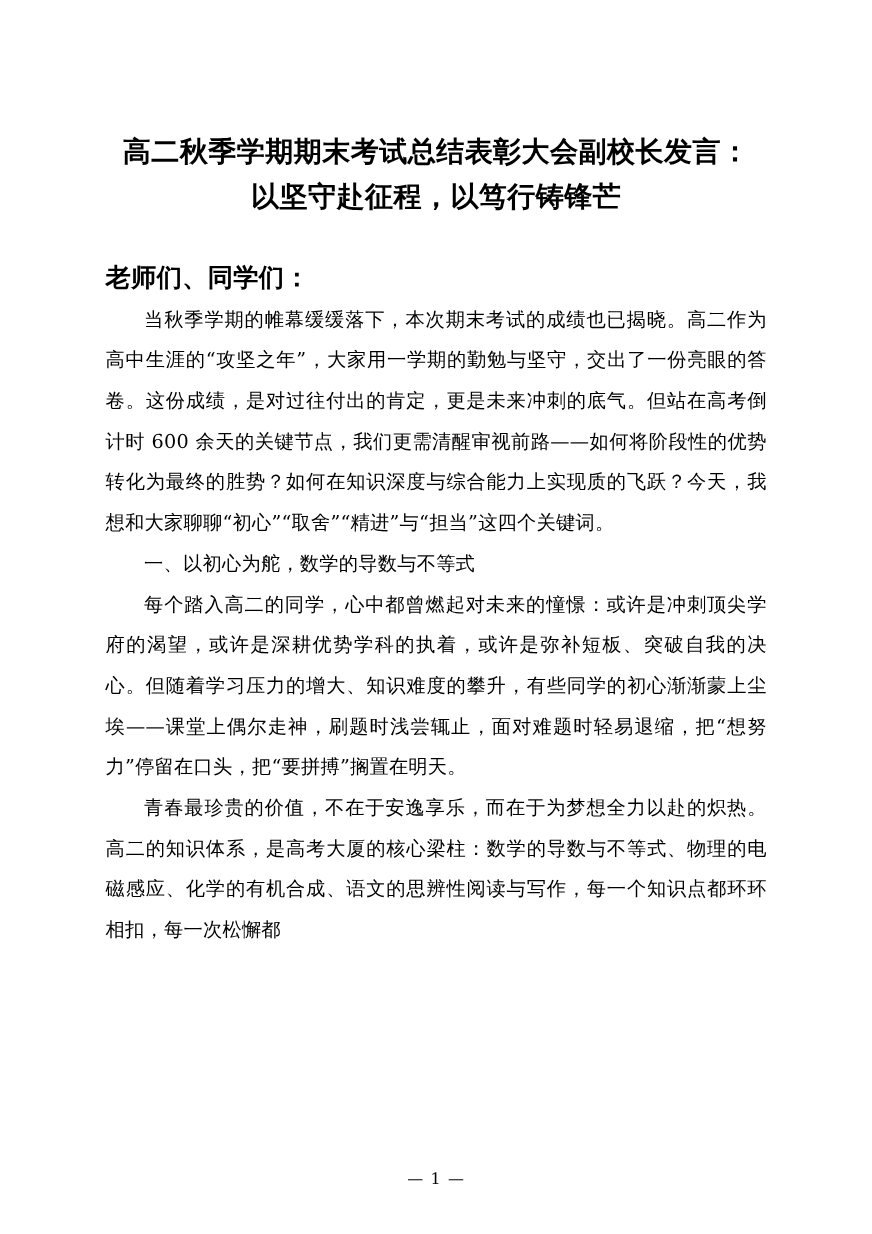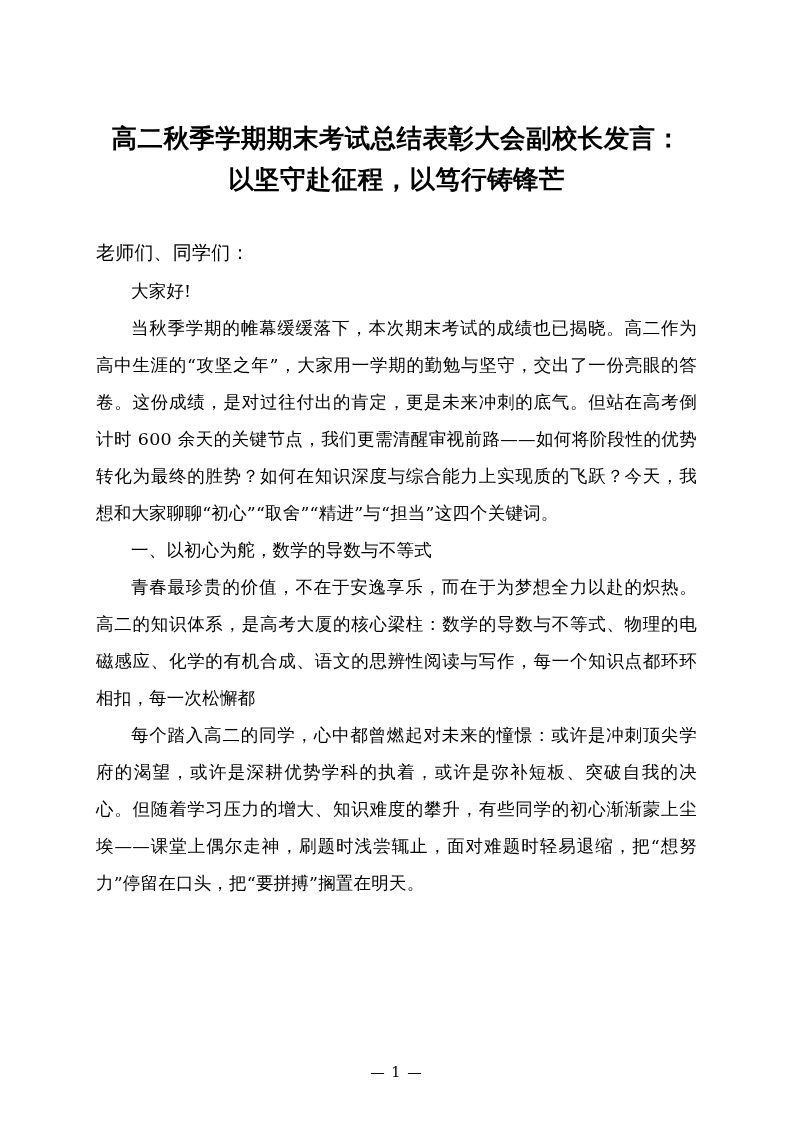--- a/index.html
+++ b/index.html
@@ -26,26 +26,27 @@
     font-family: "DejaVu Sans", "Liberation Sans", sans-serif;
     font-weight: bold;
     font-size: 25.5px;
     line-height: 41px;
     text-align: center;
     letter-spacing: 0.4px;
     margin: 0 0 34px 0;
     padding: 0 4px;
   }
   .salutation {
-    font-size: 19px;
+    font-size: 23px;
     line-height: 37px;
     margin: 0 0 2px 0;
     text-align: justify;
     text-align-last: left;
     letter-spacing: 0.2px;
+    font-weight: bold;
   }
   .para {
     font-size: 17.5px;
     line-height: 37px;
     margin: 0;
     text-indent: 2em;
     text-align: justify;
     text-align-last: left;
     letter-spacing: 0.2px;
   }
@@ -65,25 +66,24 @@
 </style>
 </head>
 <body>
 
 <div class="page">
 
   <h1 class="doc-title">高二秋季学期期末考试总结表彰大会副校长发言：以坚守赴征程，以笃行铸锋芒</h1>
 
   <p class="salutation">老师们、同学们：</p>
 
-  <p class="para">大家好!</p>
 
   <p class="para">当秋季学期的帷幕缓缓落下，本次期末考试的成绩也已揭晓。高二作为高中生涯的“攻坚之年”，大家用一学期的勤勉与坚守，交出了一份亮眼的答卷。这份成绩，是对过往付出的肯定，更是未来冲刺的底气。但站在高考倒计时 600 余天的关键节点，我们更需清醒审视前路——如何将阶段性的优势转化为最终的胜势？如何在知识深度与综合能力上实现质的飞跃？今天，我想和大家聊聊“初心”“取舍”“精进”与“担当”这四个关键词。</p>
 
   <p class="para section-heading">一、以初心为舵，数学的导数与不等式</p>
 
+  <p class="para">每个踏入高二的同学，心中都曾燃起对未来的憧憬：或许是冲刺顶尖学府的渴望，或许是深耕优势学科的执着，或许是弥补短板、突破自我的决心。但随着学习压力的增大、知识难度的攀升，有些同学的初心渐渐蒙上尘埃——课堂上偶尔走神，刷题时浅尝辄止，面对难题时轻易退缩，把“想努力”停留在口头，把“要拼搏”搁置在明天。</p>
+
   <p class="para">青春最珍贵的价值，不在于安逸享乐，而在于为梦想全力以赴的炽热。高二的知识体系，是高考大厦的核心梁柱：数学的导数与不等式、物理的电磁感应、化学的有机合成、语文的思辨性阅读与写作，每一个知识点都环环相扣，每一次松懈都</p>
-
-  <p class="para">每个踏入高二的同学，心中都曾燃起对未来的憧憬：或许是冲刺顶尖学府的渴望，或许是深耕优势学科的执着，或许是弥补短板、突破自我的决心。但随着学习压力的增大、知识难度的攀升，有些同学的初心渐渐蒙上尘埃——课堂上偶尔走神，刷题时浅尝辄止，面对难题时轻易退缩，把“想努力”停留在口头，把“要拼搏”搁置在明天。</p>
 
   <div class="footer">— 1 —</div>
 
 </div>
 
 </body></html>

